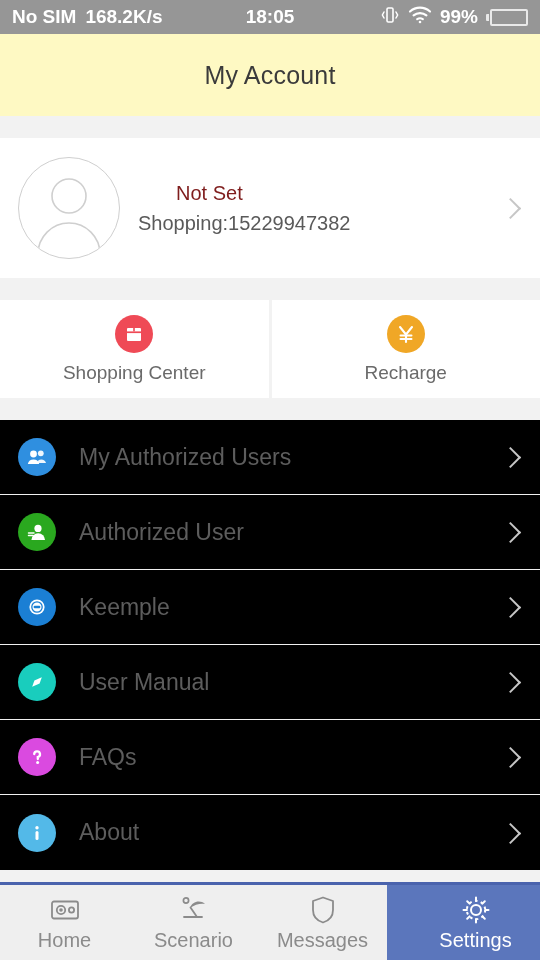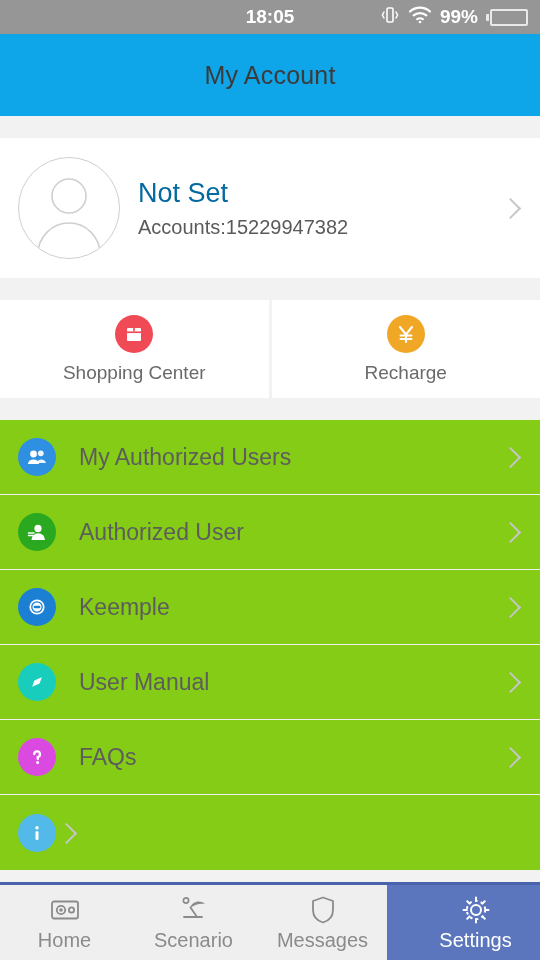--- a/index.html
+++ b/index.html
@@ -77,21 +77,21 @@
   }
   .batt-fill {
     height: 100%;
     width: 99%;
     background: #ffffff;
   }
 
   
   .titlebar {
     height: 82px;
-    background: #0ea5e9;
+    background: #fef9c3;
     display: flex;
     align-items: center;
     justify-content: center;
     flex: 0 0 auto;
   }
   .titlebar h1 {
     font-size: 25px;
     font-weight: normal;
     color: #3b3b3b;
     letter-spacing: .2px;
@@ -124,22 +124,23 @@
     background: #fff;
   }
   .profile-text {
     margin-left: 18px;
     flex: 1 1 auto;
     display: flex;
     flex-direction: column;
     gap: 7px;
   }
   .profile-name {
-    font-size: 27px;
-    color: #0369a1;
+    font-size: 20px;
+    color: #7f1d1d;
+    margin-left: 38px;
   }
   .profile-account {
     font-size: 20px;
     color: #5a5a5a;
   }
 
   .chev {
     flex: 0 0 auto;
     width: 22px; height: 22px;
     position: relative;
@@ -189,21 +190,21 @@
   .menu {
     background: #ffffff;
     flex: 0 0 auto;
   }
   .row {
     height: 75px;
     display: flex;
     align-items: center;
     padding: 0 18px;
     border-bottom: 1px solid #f0f0f0;
-    background: #84cc16;
+    background: #000000;
   }
   .row:last-child { border-bottom: none; }
   .row-icon {
     width: 38px; height: 38px;
     border-radius: 50%;
     flex: 0 0 auto;
     display: flex;
     align-items: center;
     justify-content: center;
     color: #ffffff;
@@ -248,20 +249,24 @@
     align-items: center;
     justify-content: center;
   }
 </style>
 </head>
 <body>
 
 <div id="app">
 
   <div class="status-bar">
+    <div class="status-left">
+      <span>No SIM</span>
+      <span>168.2K/s</span>
+    </div>
     <div class="status-center">18:05</div>
     <div class="status-right">
       <span>
         <svg width="20" height="18" viewBox="0 0 20 18">
           <rect x="7" y="2" width="6" height="14" rx="1.3" fill="none" stroke="#ffffff" stroke-width="1.6"></rect>
           <path d="M4 6 L2.4 9 L4 12" fill="none" stroke="#ffffff" stroke-width="1.5" stroke-linecap="round"></path>
           <path d="M16 6 L17.6 9 L16 12" fill="none" stroke="#ffffff" stroke-width="1.5" stroke-linecap="round"></path>
         </svg>
       </span>
       <span>
@@ -288,21 +293,21 @@
 
   <div class="profile">
     <div class="avatar">
       <svg width="100" height="100" viewBox="0 0 100 100">
         <circle cx="50" cy="38" r="17" fill="none" stroke="#cfcfcf" stroke-width="1.6"></circle>
         <path d="M19 96 A31 31 0 0 1 81 96" fill="none" stroke="#cfcfcf" stroke-width="1.6"></path>
       </svg>
     </div>
     <div class="profile-text">
       <div class="profile-name">Not Set</div>
-      <div class="profile-account">Accounts:15229947382</div>
+      <div class="profile-account">Shopping:15229947382</div>
     </div>
     <span class="chev"></span>
   </div>
 
   <div class="gap gap-sm"></div>
 
   <div class="tiles">
     <div class="tile">
       <span class="tile-icon shop">
         <svg width="24" height="24" viewBox="0 0 24 24">
@@ -388,20 +393,21 @@
       <span class="chev"></span>
     </div>
 
     <div class="row">
       <span class="row-icon" style="background:#53b9e8">
         <svg width="24" height="24" viewBox="0 0 24 24">
           <circle cx="12" cy="6.8" r="1.7" fill="#fff"></circle>
           <rect x="10.5" y="10" width="3" height="9" rx="1.5" fill="#fff"></rect>
         </svg>
       </span>
+      <span class="row-label">About</span>
       <span class="chev"></span>
     </div>
 
   </div>
 
   <div class="spacer"></div>
 
   <div class="tabbar">
 
     <div class="tab">

